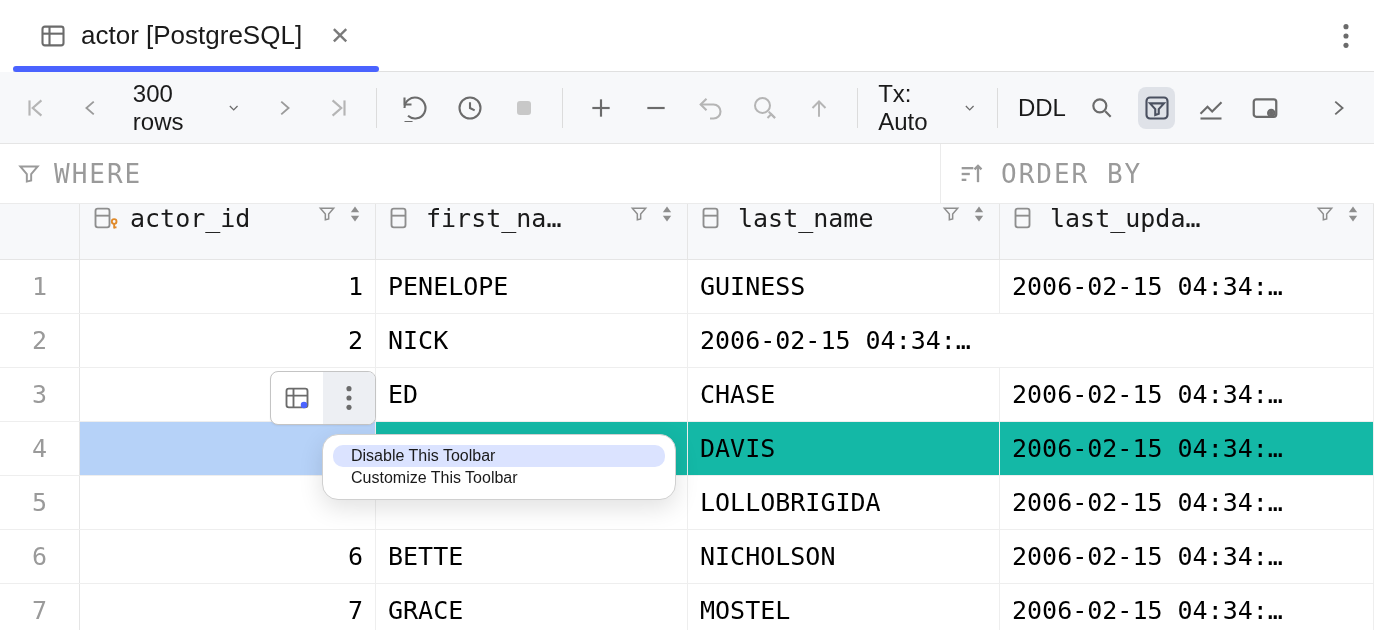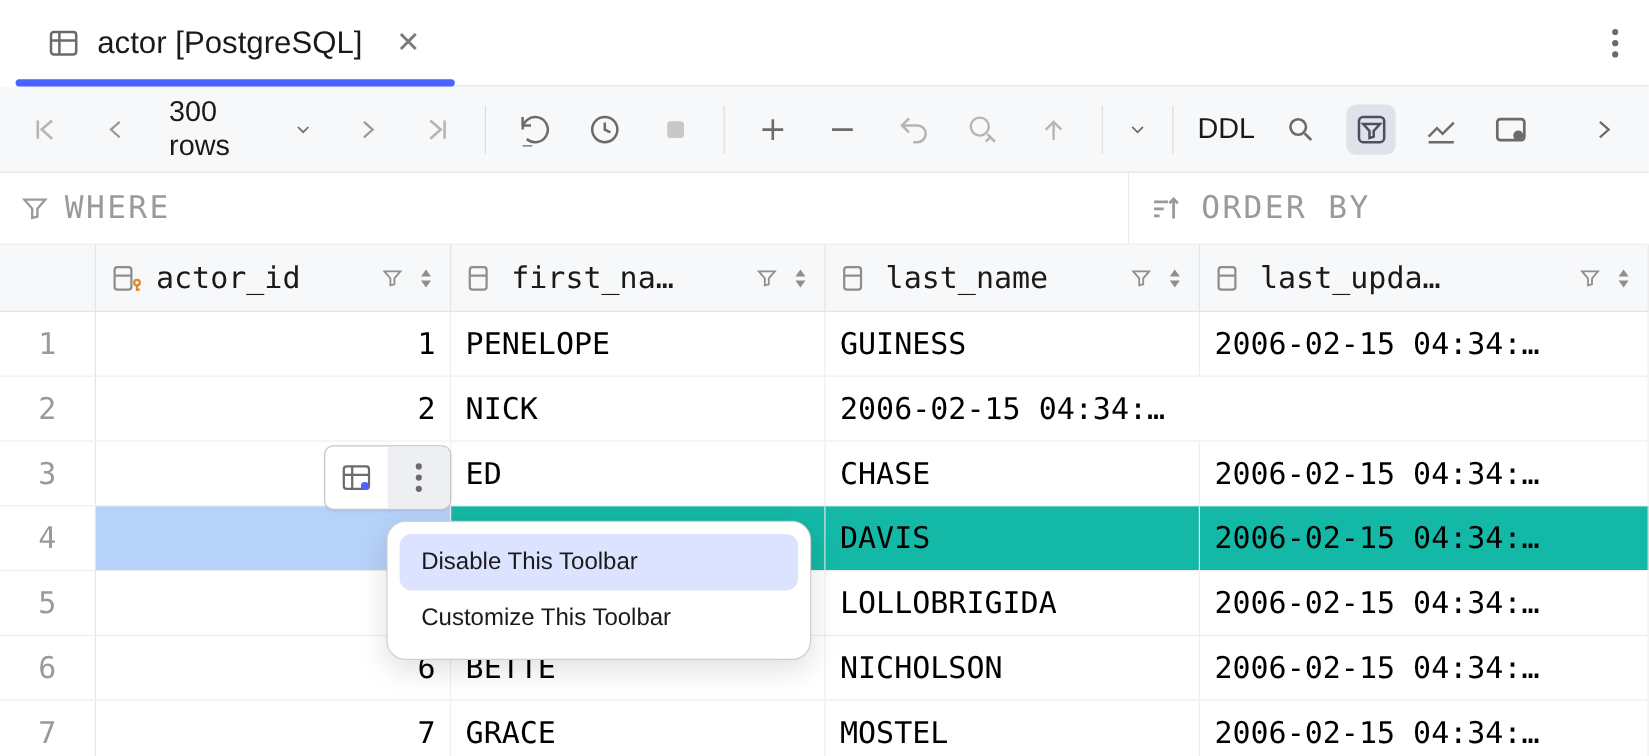--- a/index.html
+++ b/index.html
@@ -25,21 +25,21 @@
 
   
   .filterbar { display: flex; height: 60px; border-bottom: 1px solid #ebebeb; }
   .filter-left { display: flex; align-items: center; gap: 12px; padding-left: 16px; flex: 1; color: #9a9a9a; font-size: 26px; letter-spacing: 2px; }
   .filter-right { display: flex; align-items: center; gap: 16px; width: 434px; border-left: 1px solid #ebebeb; padding-left: 16px; color: #9a9a9a; font-size: 26px; letter-spacing: 2px; }
 
   
   .grid { position: relative; }
   .grid-head { display: flex; height: 56px; background: #f7f8fa; border-bottom: 1px solid #e5e5e5; }
   .gutter-head { width: 80px; border-right: 1px solid #e5e5e5; }
-  .col-head { display: flex; align-items: center; gap: 10px; padding: 0 12px; border-right: 1px solid #e5e5e5; color: #1a1a1a; font-size: 25px; position: relative; }
+  .col-head { display: flex; gap: 10px; padding: 0 12px; border-right: 1px solid #e5e5e5; color: #1a1a1a; font-size: 25px; position: relative; }
   .col-head .label { flex: 1; overflow: hidden; text-overflow: ellipsis; white-space: nowrap; }
   .col-head .filter-ic, .col-head .sort-ic { color: #8e8e8e; }
   .col-w0 { width: 296px; }
   .col-w1 { width: 312px; }
   .col-w2 { width: 312px; }
   .col-w3 { flex: 1; }
 
   .grid-row { display: flex; height: 54px; border-bottom: 1px solid #eeeeee; }
   .grid-row.selected .cell, .grid-row.selected .gutter-cell-bg { background: #14b8a6; }
   .grid-row.selected .cell.idsel { background: #b6d2f8; }
@@ -47,21 +47,21 @@
   .cell { display: flex; align-items: center; padding: 0 12px; font-size: 25px; border-right: 1px solid #eeeeee; white-space: nowrap; overflow: hidden; }
   .cell.num { justify-content: flex-end; }
 
   
   .hover-toolbar { position: absolute; left: 270px; top: 371px; display: flex; background: #fff; border: 1px solid #c4c4c4; border-radius: 8px; overflow: hidden; box-shadow: 0 1px 2px rgba(0,0,0,0.06); }
   .hover-toolbar .hbtn { width: 52px; height: 52px; display: flex; align-items: center; justify-content: center; color: #6b6b6b; }
   .hover-toolbar .hbtn:last-child { background: #edeff3; }
 
   
   .ctx-menu { position: absolute; left: 322px; top: 434px; width: 354px; background: #fff; border: 1px solid #d0d0d0; border-radius: 16px; box-shadow: 0 8px 24px rgba(0,0,0,0.12); padding: 10px; z-index: 10; }
-  .ctx-item { padding: 12px 18px; font-size: 20px; border-radius: 10px; color: #1a1a1a; }
+  .ctx-item { padding: 2px 18px; font-size: 16px; border-radius: 10px; color: #1a1a1a; }
   .ctx-item.hl { background: #dbe3ff; }
 
   svg { display: block; }
 </style>
 </head>
 <body>
 
 <div class="tabbar">
   <div class="tab">
     <span>
@@ -158,20 +158,21 @@
       </svg>
   </span>
   <span class="tb-btn">
     <svg width="26" height="26" viewBox="0 0 24 24" fill="none" stroke="#b5b5b5" stroke-width="1.8">
         <line x1="12" y1="20" x2="12" y2="6"></line>
         <polyline points="6,12 12,6 18,12"></polyline>
       </svg>
   </span>
   <span class="tb-sep"></span>
   <span class="tb-text">
+    <span>Tx: Auto</span>
     <svg width="18" height="18" viewBox="0 0 24 24" fill="none" stroke="#6b6b6b" stroke-width="2">
         <polyline points="6,9 12,15 18,9"></polyline>
       </svg>
   </span>
   <span class="tb-sep"></span>
   <span class="tb-text">
     <span>DDL</span>
   </span>
   <span class="tb-btn">
     <svg width="26" height="26" viewBox="0 0 24 24" fill="none" stroke="#6b6b6b" stroke-width="2">

